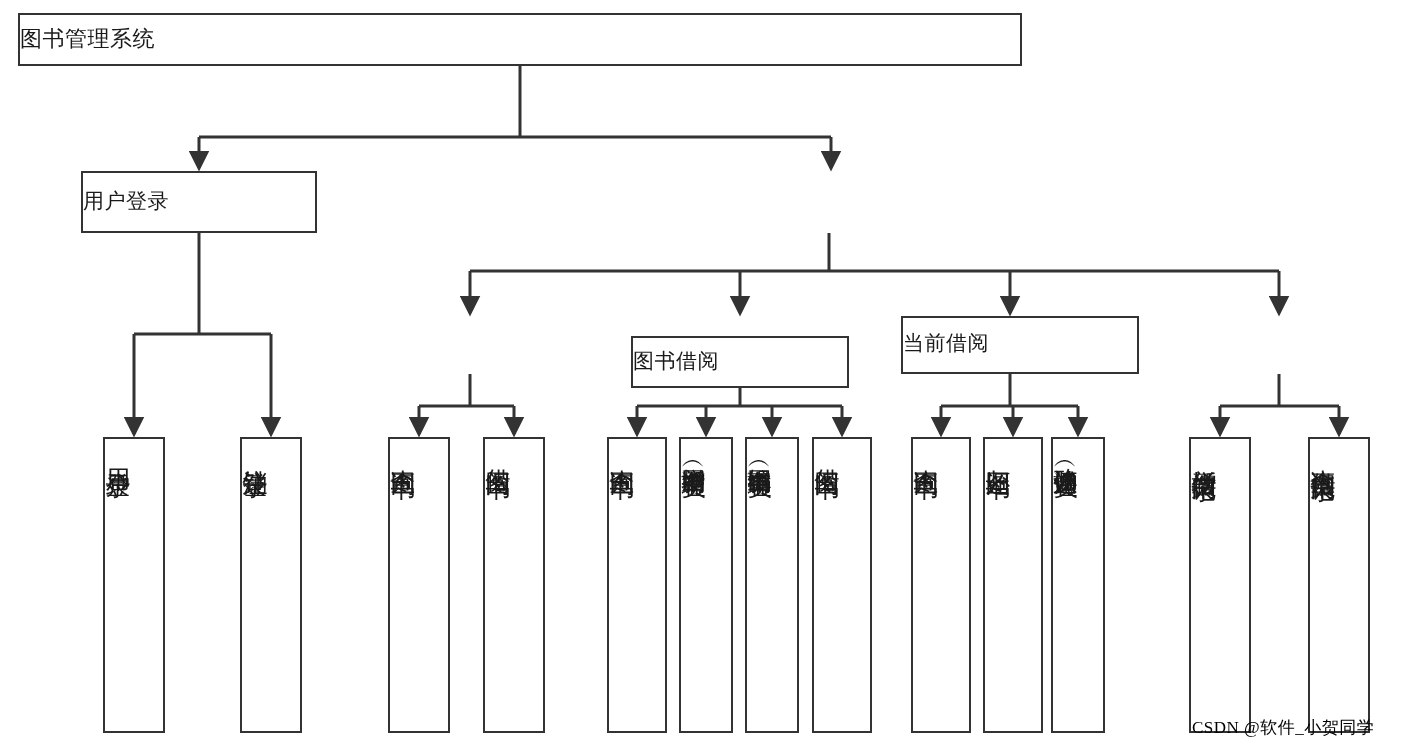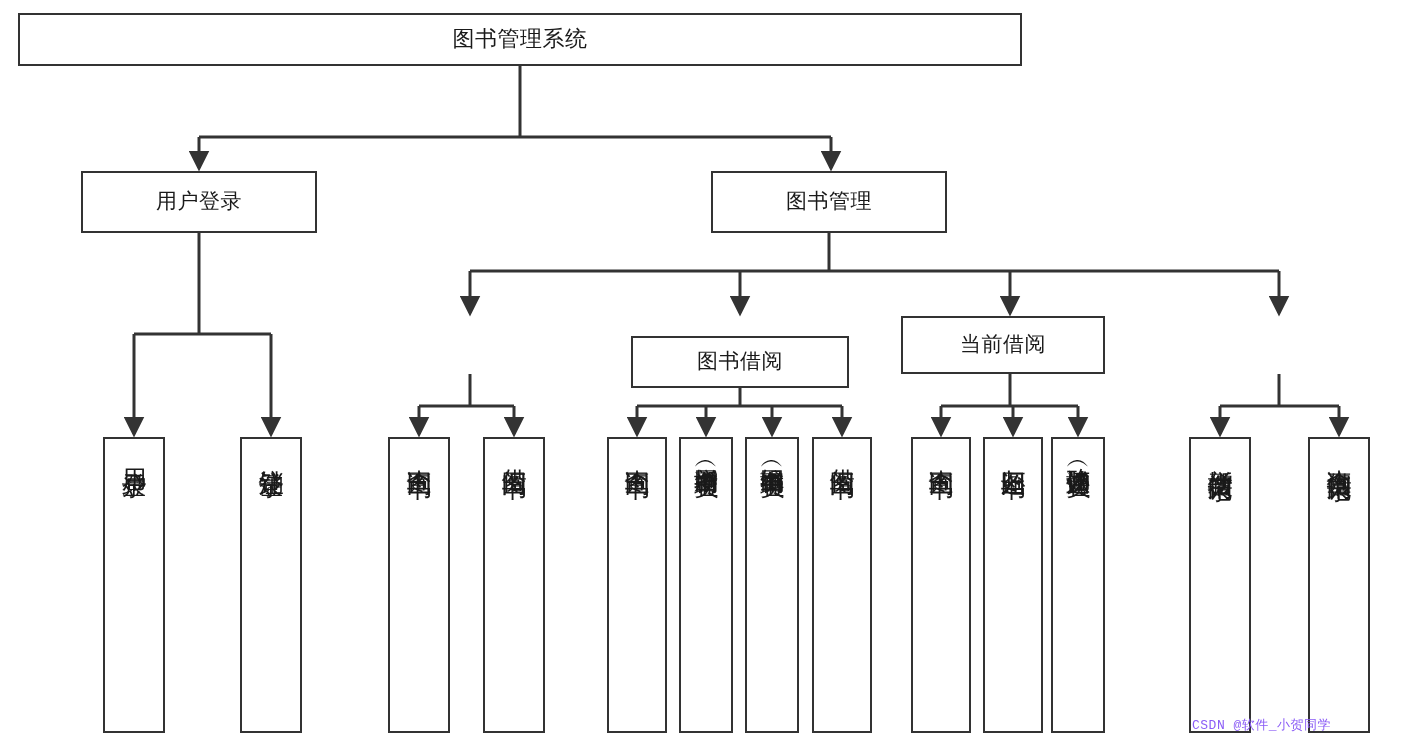--- a/index.html
+++ b/index.html
@@ -25,21 +25,20 @@
     height: 747px;
     pointer-events: none;
   }
   .node {
     position: absolute;
     box-sizing: border-box;
     background: #ffffff;
     border: 2px solid #333333;
     display: flex;
     align-items: center;
-    justify-content: center;
     color: #1a1a1a;
   }
   .node .label {
     display: block;
     text-align: center;
     line-height: 1.12;
   }
   .node.horiz .label {
     writing-mode: horizontal-tb;
     font-size: 21px;
@@ -59,25 +58,25 @@
     line-height: 1.02;
     letter-spacing: 2px;
     white-space: nowrap;
   }
   .node.vert.tall .label {
     font-size: 24px;
     letter-spacing: 1px;
   }
   .watermark {
     position: absolute;
-    color: #8b5cf6;
-    font-size: 13px;
+    color: #000000;
+    font-size: 17px;
     letter-spacing: 0.5px;
     white-space: nowrap;
-    font-family: Liberation Mono, monospace;
+    font-family: Liberation Serif, serif;
   }
 </style>
 </head>
 <body>
 
 <div id="canvas">
 
   <svg id="wires" viewBox="0 0 1405 747" xmlns="http://www.w3.org/2000/svg">
     <defs>
       <marker id="arrow" viewBox="0 0 12 12" refX="10" refY="6" markerWidth="7" markerHeight="7" orient="auto-start-reverse">
@@ -128,28 +127,25 @@
     </g>
   </svg>
 
   <div class="node horiz root" style="left: 18px; top: 13px; width: 1004px; height: 53px;">
     <span class="label">图书管理系统</span>
   </div>
 
   <div class="node horiz" style="left: 81px; top: 171px; width: 236px; height: 62px;">
     <span class="label">用户登录</span>
   </div>
-  <div class="node horiz" style="left: 711px; top: 171px; width: 236px; height: 62px;">
-    <span class="label">图书管理</span>
-  </div>
 
   <div class="node horiz" style="left: 631px; top: 316px; width: 218px; height: 52px; margin-top: 20px;">
     <span class="label">图书借阅</span>
   </div>
-  <div class="node horiz" style="left: 901px; top: 316px; width: 204px; height: 58px;">
+  <div class="node horiz" style="left: 901px; top: 316px; width: 238px; height: 58px; font-family: Liberation Mono, monospace;">
     <span class="label">当前借阅</span>
   </div>
 
   <div class="node vert" style="left: 103px; top: 437px; width: 62px; height: 296px;">
     <span class="label">用户登录</span>
   </div>
   <div class="node vert" style="left: 240px; top: 437px; width: 62px; height: 296px;">
     <span class="label">注销登录</span>
   </div>
   <div class="node vert" style="left: 388px; top: 437px; width: 62px; height: 296px;">

